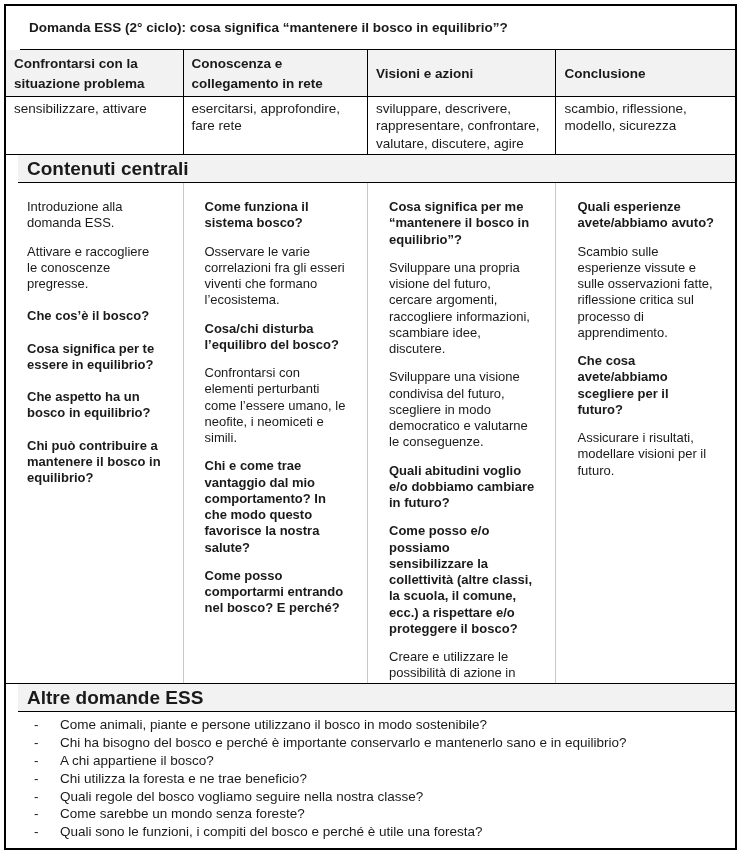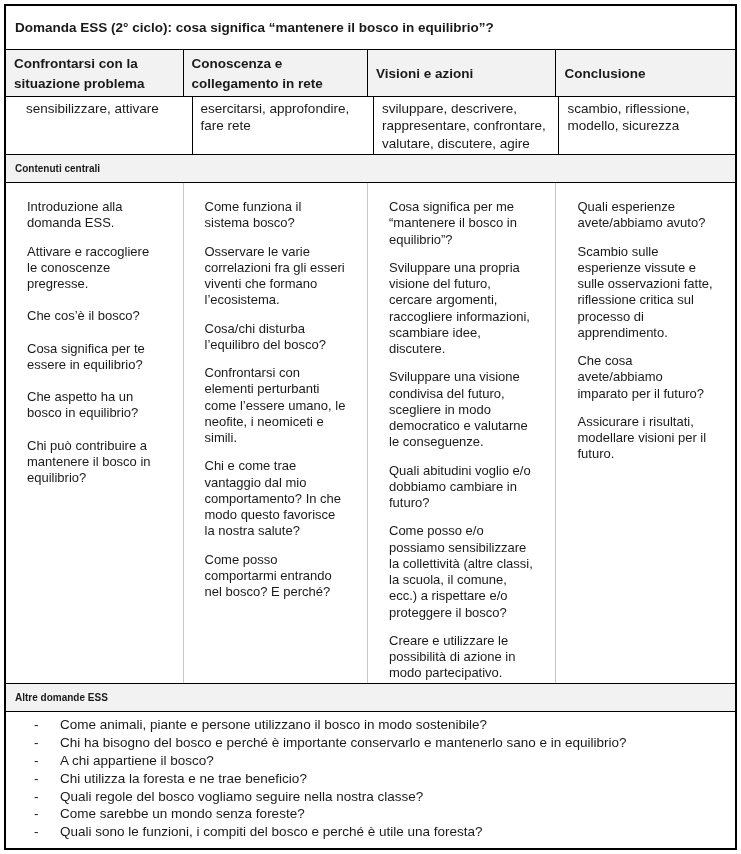--- a/index.html
+++ b/index.html
@@ -16,21 +16,21 @@
     position:absolute; left:4px; top:4px; width:733px; height:846px;
     border:2px solid #000;
     display:flex; flex-direction:column;
     background:#fff;
   }
   .row-title {
     height:44px; flex:0 0 auto;
     border-bottom:1px solid #000;
     display:flex; align-items:center;
     padding:0 9px;
-    font-size:13.5px; font-weight:bold;
+    font-size:13.5px; font-weight:bold;margin-left:14px;
   }
   .grid4 {
     display:grid;
     grid-template-columns:178fr 185fr 189fr 179fr;
   }
   .row-headers {
     flex:0 0 auto; height:47px;
     border-bottom:1px solid #000;
     background:#f2f2f2;
   }
@@ -38,50 +38,49 @@
     border-right:1px solid #000;
     padding:4px 8px;
     display:flex; align-items:center;
     font-weight:bold; font-size:13.5px; line-height:1.45;
   }
   .row-headers .cell:last-child { border-right:none; }
   .row-keywords {
     flex:0 0 auto; height:58px;
     border-bottom:1px solid #000;
     background:#fff;
-    padding-left:12px;
   }
   .row-keywords .cell {
     border-right:1px solid #000;
     padding:3px 8px;
     font-size:13.5px; line-height:1.28;
   }
   .row-keywords .cell:last-child { border-right:none; }
   .band {
     flex:0 0 auto; height:28px;
     background:#f2f2f2;
     border-bottom:1px solid #000;
     display:flex; align-items:center;
     padding:0 9px;
-    font-weight:bold; font-size:10px;
+    font-weight:bold; font-size:19px;margin-left:12px;
   }
   .row-content {
     flex:1 1 auto;
     border-bottom:1px solid #000;
     background:#fff;
     overflow:hidden;
   }
   .row-content .col {
     border-right:1px solid #c9c9c9;
     padding:4px 8px 4px 9px;
     font-size:13px; line-height:1.25;
   }
   .row-content .col:last-child { border-right:none; }
   .blk { margin:12px; }
-  .blk.bold { font-weight:normal; }
+  .blk.bold { font-weight:bold; }
   .blk.spaced { margin-top:16px; }
   .row-list {
     flex:0 0 auto;
     background:#fff;
     padding:5px 8px 6px 8px;
     font-size:13.5px;
   }
   .list-item {
     display:flex;
     line-height:16.8px;
@@ -140,21 +139,21 @@
           <p class="blk bold">Cosa significa per me “mantenere il bosco in equilibrio”?</p>
           <p class="blk">Sviluppare una propria visione del futuro, cercare argomenti, raccogliere informazioni, scambiare idee, discutere.</p>
           <p class="blk">Sviluppare una visione condivisa del futuro, scegliere in modo democratico e valutarne le conseguenze.</p>
           <p class="blk bold">Quali abitudini voglio e/o dobbiamo cambiare in futuro?</p>
           <p class="blk bold">Come posso e/o possiamo sensibilizzare la collettività (altre classi, la scuola, il comune, ecc.) a rispettare e/o proteggere il bosco?</p>
           <p class="blk">Creare e utilizzare le possibilità di azione in modo partecipativo.</p>
         </div>
       <div class="col">
           <p class="blk bold">Quali esperienze avete/abbiamo avuto?</p>
           <p class="blk">Scambio sulle esperienze vissute e sulle osservazioni fatte, riflessione critica sul processo di apprendimento.</p>
-          <p class="blk bold">Che cosa avete/abbiamo imparato per il futuro?</p>
+          <p class="blk bold">Che cosa avete/abbiamo scegliere per il futuro?</p>
           <p class="blk">Assicurare i risultati, modellare visioni per il futuro.</p>
         </div>
     </div>
 
     <div class="band">Altre domande ESS</div>
 
     <div class="row-list">
         <div class="list-item">
           <span class="dash">-</span>
           <span class="txt">Come animali, piante e persone utilizzano il bosco in modo sostenibile?</span>

